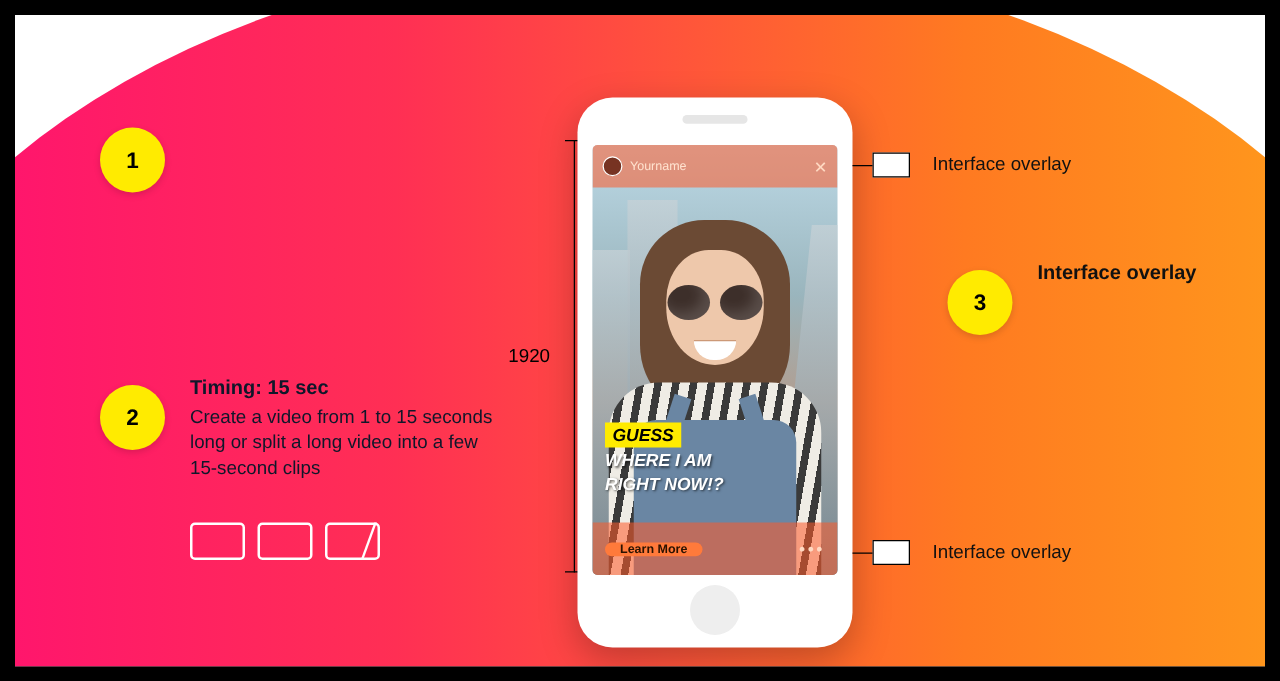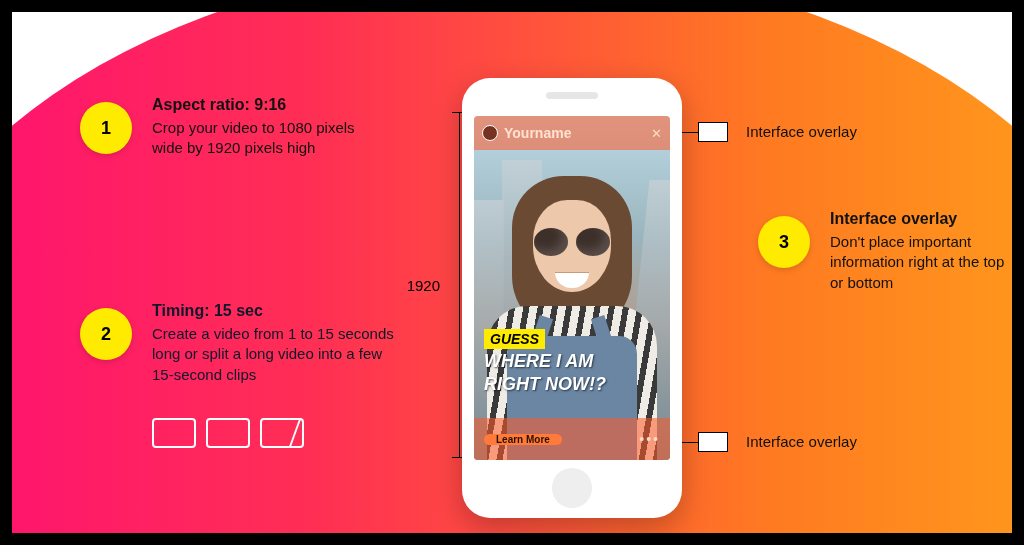--- a/index.html
+++ b/index.html
@@ -50,29 +50,29 @@
   .glasses{ position:absolute; left:50%; top:112px; transform:translateX(-50%); width:88px; height:28px; display:flex; gap:8px; align-items:center; justify-content:center; }
   .lens{ width:34px; height:28px; border-radius:50%; background:#3d2f2a; box-shadow: inset -6px -6px 10px rgba(255,255,255,0.15); }
   .smile{ position:absolute; left:50%; top:156px; transform:translateX(-50%); width:34px; height:16px; border-radius:0 0 20px 20px; background:#fff; border-top:1px solid #c97; }
   .shirt{ position:absolute; left:50%; top:190px; transform:translateX(-50%); width:170px; height:170px; border-radius:40px 40px 0 0; background: repeating-linear-gradient(100deg, #efece5 0 8px, #3a3a3a 8px 14px); }
   .overalls{ position:absolute; left:50%; top:220px; transform:translateX(-50%); width:130px; height:160px; background:#6a86a3; border-radius:18px 18px 0 0; }
   .strapL{ position:absolute; left:58px; top:200px; width:14px; height:48px; background:#6a86a3; transform:rotate(18deg); }
   .strapR{ position:absolute; right:58px; top:200px; width:14px; height:48px; background:#6a86a3; transform:rotate(-18deg); }
   
   .overlayTop{ position:absolute; left:0; right:0; top:0; height:34px; background:rgba(255,90,40,0.55); display:flex; align-items:center; padding:0 8px; gap:6px; }
   .avatar{ width:16px; height:16px; border-radius:50%; border:1px solid #fff; background:#732; }
-  .uname{ color:#ffe2cf; font-size:14px; font-weight:700; }
+  .uname{ color:#ffe2cf; font-size:10px; font-weight:400; }
   .xbtn{ margin-left:auto; color:#ffd9c2; font-size:13px; }
   .overlayBot{ position:absolute; left:0; right:0; bottom:0; height:42px; background:rgba(255,90,40,0.55); display:flex; align-items:center; padding:0 10px; }
   .learn{ background:#ff7a3b; color:#2b1200; font-size:10px; font-weight:600; padding:0 12px; border-radius:14px; }
   .dots{ margin-left:auto; color:#ffd9c2; font-size:14px; letter-spacing:2px; }
   
   .badge{ position:absolute; left:10px; bottom:64px;margin-top:33px; }
   .guess{ display:inline-block; background:#FFEB00; color:#000; font-weight:800; font-style:italic; font-size:14px; padding:2px 6px; }
-  .where{ color:#fff; font-weight:800; font-style:italic; font-size:18px; text-shadow:1px 1px 2px rgba(0,0,0,0.6); line-height:1.2; margin-top:2px; }
+  .where{ color:#fff; font-weight:800; font-style:italic; font-size:14px; text-shadow:1px 1px 2px rgba(0,0,0,0.6); line-height:1.2; margin-top:2px; }
   
   .dim{ position:absolute; color:#000; font-size:15px; }
   .dimTop{ left:450px; top:38px; width:220px; height:26px; }
   .dimTop .line{ position:absolute; left:0; right:0; top:18px; border-top:1px solid #000; }
   .dimTop .tick{ position:absolute; width:0; top:12px; height:14px; border-left:1px solid #000; }
   .dimTop .label{ position:absolute; left:50%; top:-6px; transform:translateX(-50%); }
   .dimLeft{ left:404px; top:100px; width:44px; height:346px; }
   .dimLeft .line{ position:absolute; right:0; top:0; bottom:0; border-right:1px solid #000; }
   .dimLeft .tick{ position:absolute; right:-6px; width:14px; height:0; border-top:1px solid #000; }
   .dimLeft .label{ position:absolute; right:20px; top:50%; transform:translateY(-50%); }
@@ -84,44 +84,39 @@
 </head>
 <body>
 
 <div class="frame">
   <div class="canvas">
     <div class="wave"></div>
 
     <div class="num" style="left:68px; top:90px;">
         <span>1</span>
       </div>
-    <div class="tip dark" style="left:140px; top:84px;">
-      <div class="title">Aspect ratio: 9:16</div>
-      <div class="body">Crop your video to 1080 pixels wide by 1920 pixels high</div>
-    </div>
 
     <div class="num" style="left:68px; top:296px;">
         <span>2</span>
       </div>
     <div class="tip light" style="left:140px; top:290px; width:248px;">
       <div class="title">Timing: 15 sec</div>
       <div class="body">Create a video from 1 to 15 seconds long or split a long video into a few 15-second clips</div>
     </div>
     <div class="clips" style="left:140px; top:406px;">
       <div class="clip"></div>
       <div class="clip"></div>
       <div class="clip cut"></div>
     </div>
 
     <div class="num" style="left:746px; top:204px;">
         <span>3</span>
       </div>
     <div class="tip dark" style="left:818px; top:198px; width:180px;">
       <div class="title">Interface overlay</div>
-      <div class="body">Don't place important information right at the top or bottom</div>
     </div>
 
 
     <div class="dim dimLeft">
       <div class="line"></div>
       <div class="tick" style="top:0;"></div>
       <div class="tick" style="bottom:0;"></div>
       <div class="label">1920</div>
     </div>
 

